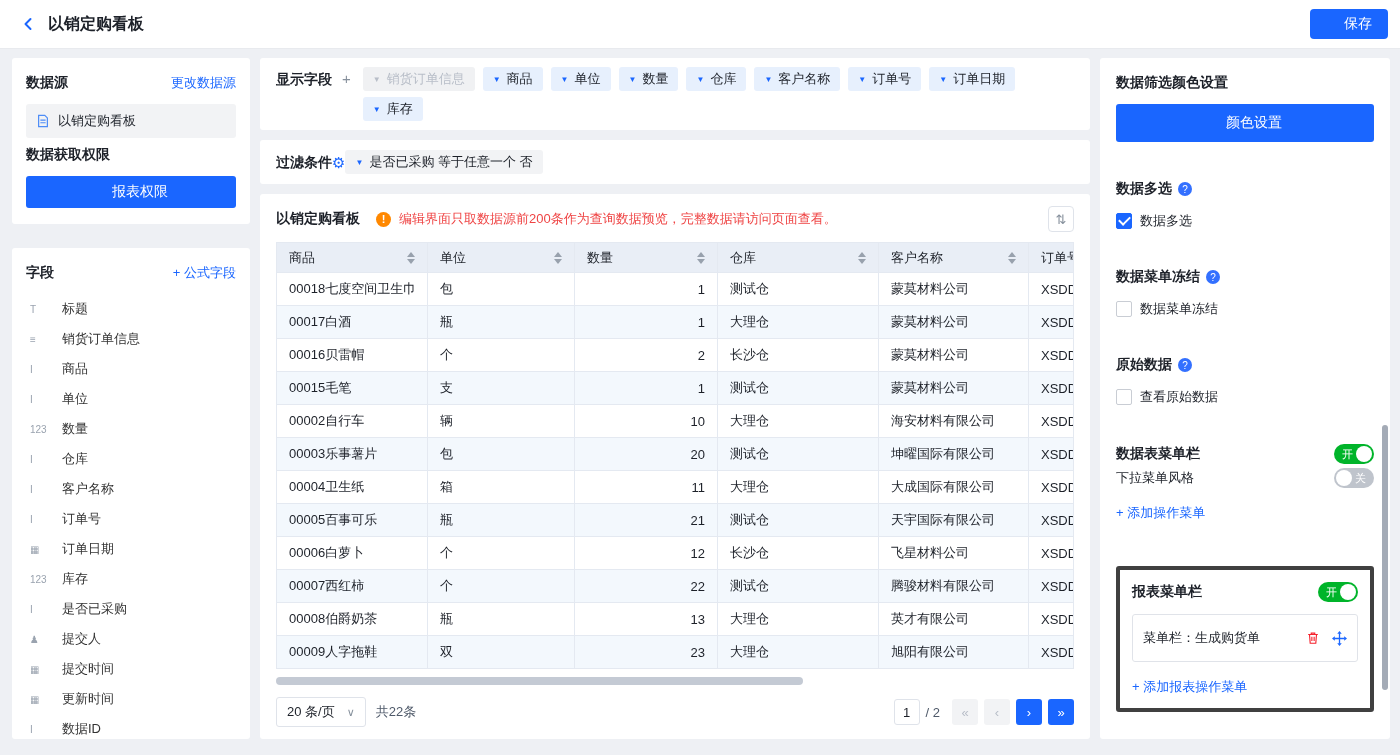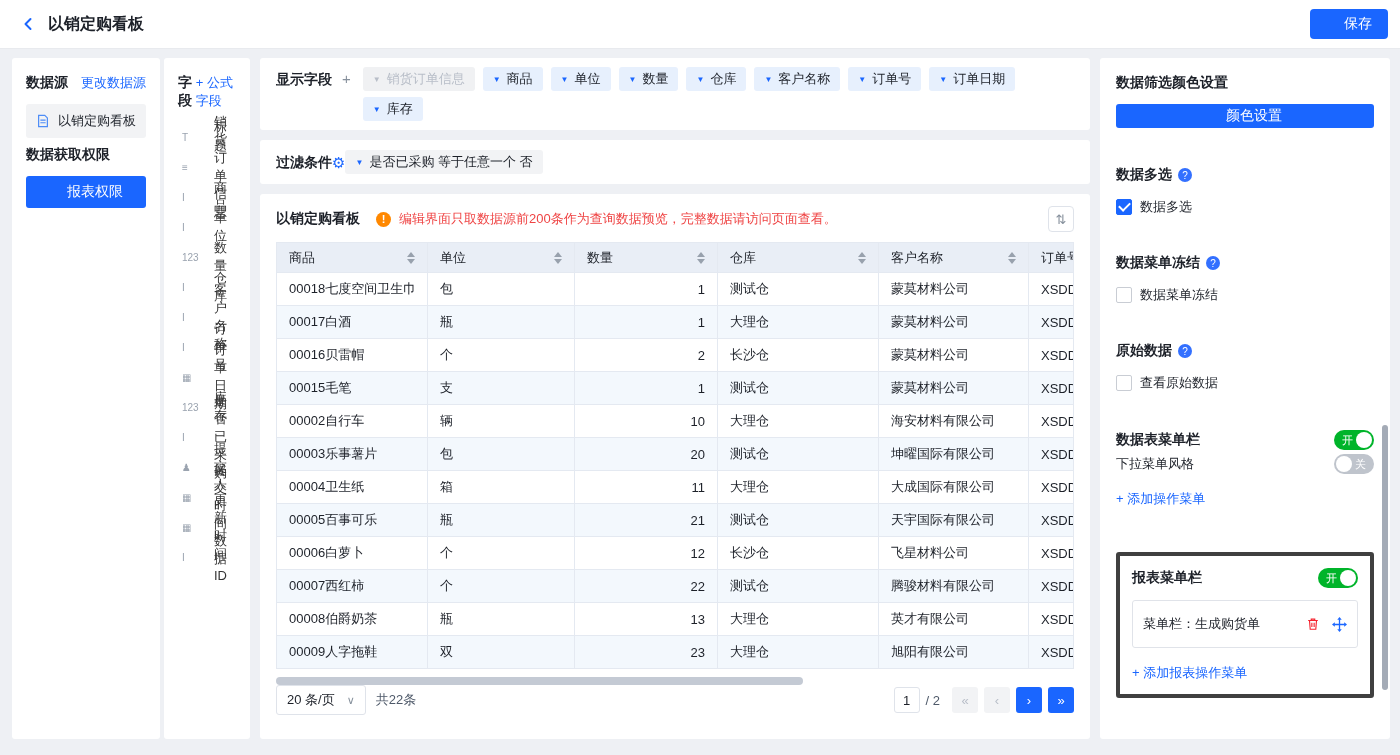--- a/index.html
+++ b/index.html
@@ -23,21 +23,21 @@
   .spacer { flex:1; }
   .btn-primary { background:#1a66ff; color:#fff; border:none; border-radius:4px;
     font-size:14px; cursor:pointer; font-family:inherit;padding-left:24px; }
   .save { width:78px; height:30px; }
 
   
   .content { display:flex; gap:10px; padding:10px 10px 16px 12px; height:707px; }
   .card { background:#fff; border-radius:3px; }
 
   
-  .left-col { width:238px; flex:none; display:flex; flex-direction:row; gap:4px; }
+  .left-col { width:238px; flex:none; display:flex; flex-direction:column; gap:24px; }
   .ds-card { padding:16px 14px; }
   .row { display:flex; align-items:center; justify-content:space-between; }
   .ds-item { margin-top:12px; background:#f2f3f5; border-radius:3px; height:34px;
     display:flex; align-items:center; gap:8px; padding:0 10px; cursor:pointer; }
   .perm-title { margin-top:8px; }
   .btn-block { display:block; width:100%; height:32px; margin-top:12px; border-radius:3px; }
   .fields-card { flex:1; padding:16px 14px; overflow:hidden; }
   .field-list { list-style:none; margin:12px 0 0; padding:0; }
   .field-item { height:30px; display:flex; align-items:center; gap:10px; padding:0 4px;
     cursor:pointer; color:#333; }
@@ -76,21 +76,21 @@
   thead th { background:#e9eef6; height:30px; font-weight:normal; cursor:pointer; }
   .th-in { display:flex; align-items:center; justify-content:space-between; }
   tbody tr:nth-child(even) td { background:#f3f8fd; }
   tbody td:nth-child(3) { text-align:right; }
   tbody tr { cursor:pointer; }
   .sorter { display:inline-flex; flex-direction:column; gap:2px; cursor:pointer; }
   .sorter i { width:0; height:0; border-left:4px solid transparent; border-right:4px solid transparent; }
   .sorter .up { border-bottom:5px solid #98a1ad; }
   .sorter .dn { border-top:5px solid #98a1ad; }
   .hscroll { height:8px; width:66%; background:#c4cad4; border-radius:4px; margin-top:8px; cursor:pointer; }
-  .pager { display:flex; align-items:center; gap:10px; }
+  .pager { display:flex; align-items:center; gap:10px; margin-top:12px; }
   .page-size { height:30px; border:1px solid #dfe3ea; border-radius:3px; background:#fff;
     display:flex; align-items:center; gap:12px; padding:0 10px; cursor:pointer; }
   .sel-caret { font-style:normal; color:#86909c; font-size:11px; }
   .total { color:#4e5969; }
   .pager-right { margin-left:auto; display:flex; align-items:center; gap:6px; }
   .page-box { width:26px; height:26px; border:1px solid #dfe3ea; border-radius:3px; background:#fff;
     display:flex; align-items:center; justify-content:center; cursor:pointer; }
   .page-of { color:#4e5969; margin-right:6px; }
   .nav { width:26px; height:26px; border:none; border-radius:3px; font-size:13px;
     display:flex; align-items:center; justify-content:center; cursor:pointer; font-family:inherit; }
@@ -524,21 +524,21 @@
           <button class="nav active">›</button>
           <button class="nav active">»</button>
         </div>
       </div>
     </section>
   </main>
 
   <aside class="card right-col">
 
     <h2>数据筛选颜色设置</h2>
-    <button class="btn-primary btn-block" style="height:24px">颜色设置</button>
+    <button class="btn-primary btn-block" style="height:38px">颜色设置</button>
 
     <div class="sec">
       <div class="sec-title">
         <h2>数据多选</h2>
         <span class="help">?</span>
       </div>
       <label class="chk">
         <span class="box checked"></span>
         <span>数据多选</span>
       </label>

